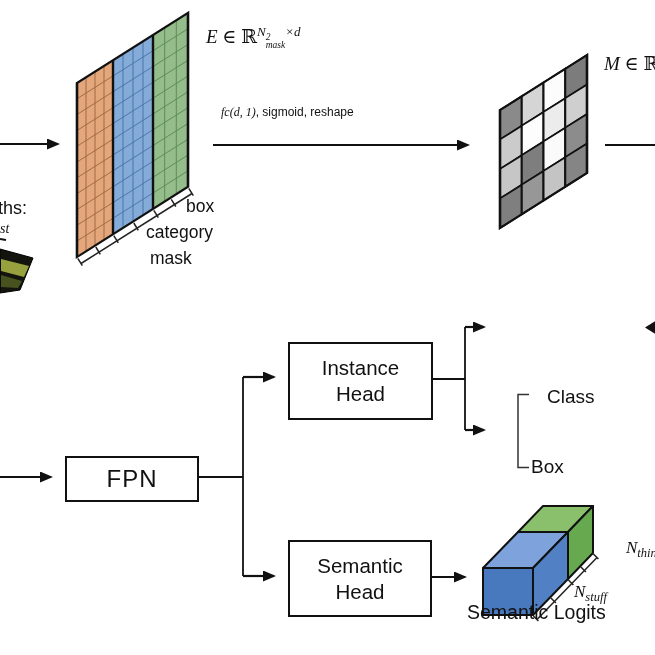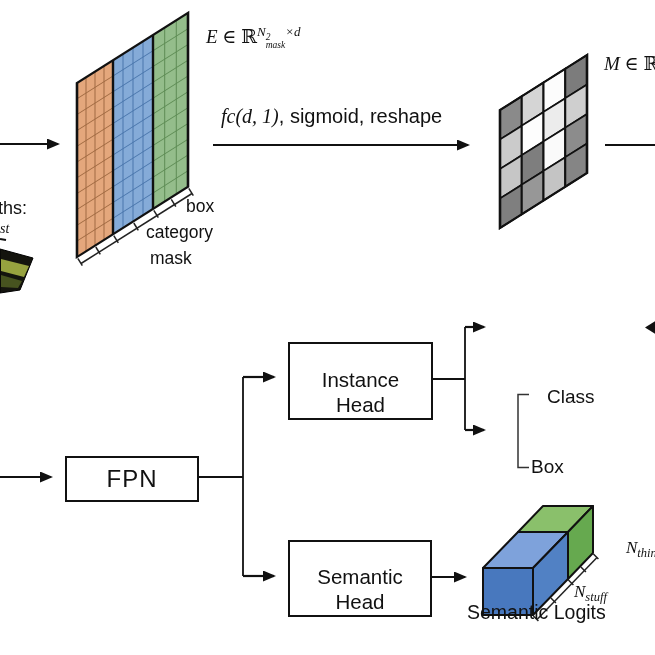--- a/index.html
+++ b/index.html
@@ -8,25 +8,25 @@
   #gfx{position:absolute;left:0;top:0;z-index:1;}
   .txt{position:absolute;z-index:2;white-space:nowrap;color:#111;}
   .sans17{font-size:17.5px;}
   .sans19{font-size:19px;}
   .math{font-family:"Liberation Serif","DejaVu Serif","DejaVu Sans",serif;font-style:italic;font-size:19px;}
   .math .upright{font-style:normal;}
   .supc{display:inline-block;vertical-align:7px;font-size:13px;}
   .stack{display:inline-flex;flex-direction:column;vertical-align:-4px;font-size:9.5px;line-height:8px;}
   .nbox{position:absolute;z-index:2;background:#fff;border:2.5px solid #111;
         display:flex;align-items:center;justify-content:center;text-align:center;}
-  .head-label{font-size:20.5px;line-height:1.25;align-items:flex-end;}
+  .head-label{font-size:20.5px;line-height:1.25;}
   .fpn-label{font-size:24px;letter-spacing:1px;}
   .nsub{font-family:"Liberation Serif","DejaVu Serif",serif;font-style:italic;font-size:17px;}
   .nsub .sub{font-size:12.5px;vertical-align:-4px;}
-  .oplabel{font-size:20px;}
+  .oplabel{font-size:12px;}
   .oplabel .mathpart{font-family:"Liberation Serif","DejaVu Serif",serif;font-style:italic;}
 </style>
 </head>
 <body>
 
 <div id="stage">
 
   <svg id="gfx" width="655" height="655" viewBox="0 0 655 655">
     <defs>
       <marker id="ah" markerUnits="userSpaceOnUse" markerWidth="13" markerHeight="11" refX="11" refY="5.5" orient="auto">

